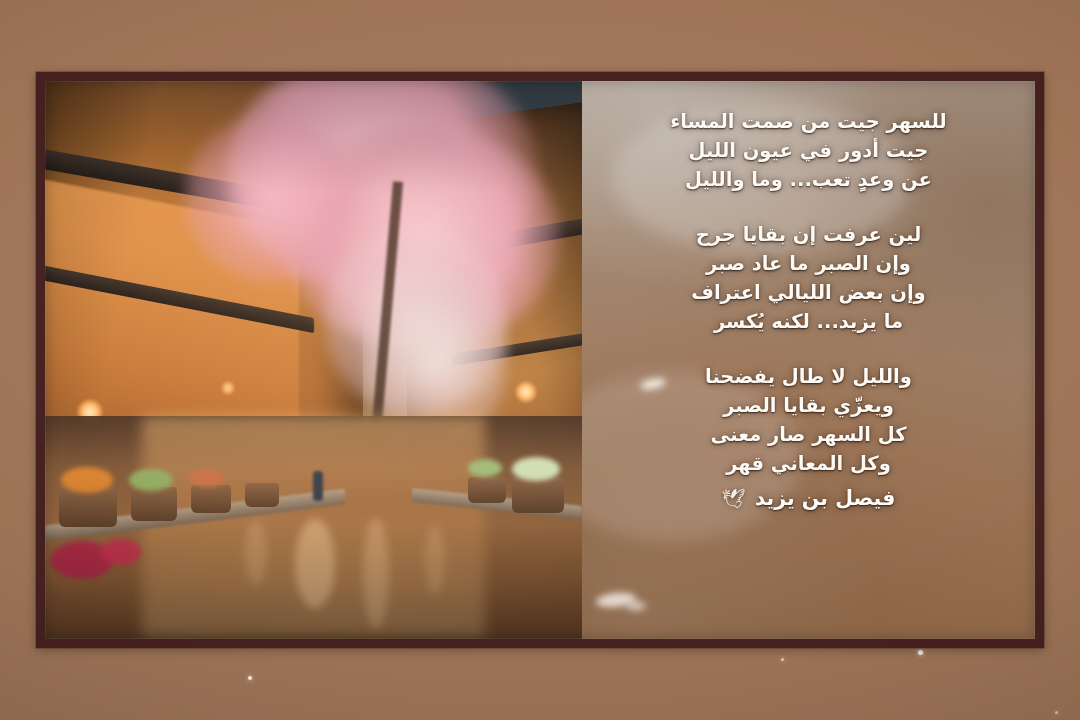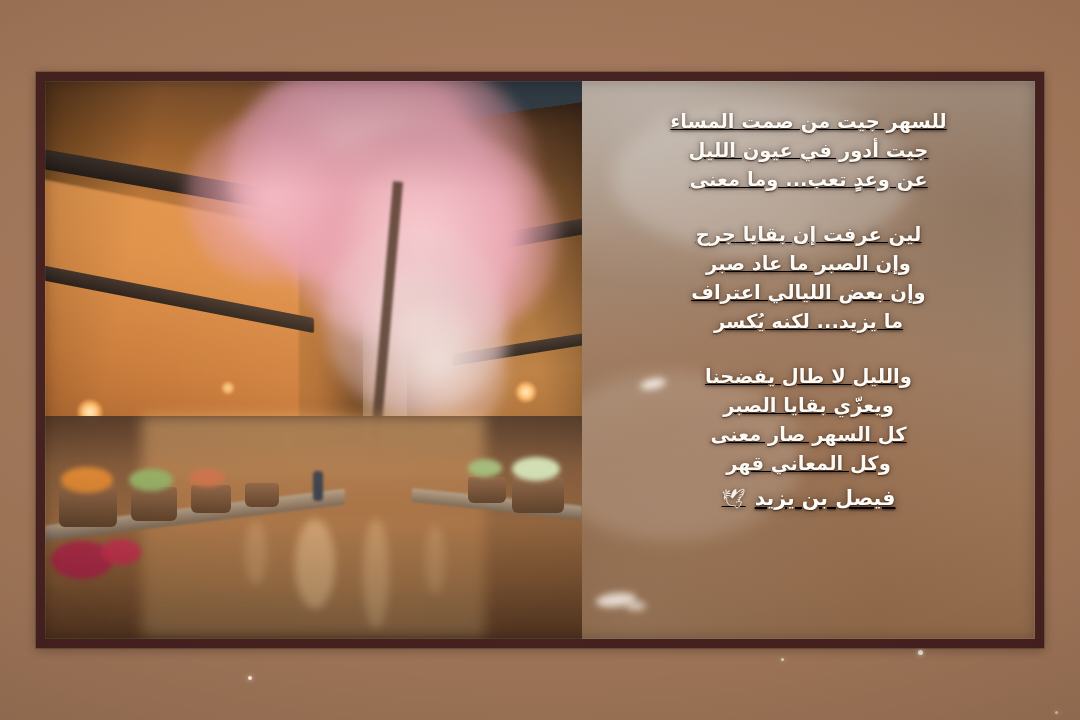--- a/index.html
+++ b/index.html
@@ -24,21 +24,20 @@
 
   
   #frame{
     position:absolute;left:36px;top:72px;width:1008px;height:576px;
     border:9px solid #44201f;
     box-sizing:border-box;
     background:#7e6352;
     box-shadow:0 2px 10px rgba(0,0,0,.30), 0 0 0 1px rgba(0,0,0,.18);
     display:flex;
     overflow:hidden;
-    text-decoration:underline;
   }
   #frame .inner-bevel{
     position:absolute;inset:0;pointer-events:none;z-index:9;
     box-shadow:inset 0 0 0 1px rgba(255,255,255,.07), inset 0 0 14px rgba(0,0,0,.25);
   }
 
   
   #photo{
     position:relative;width:537px;height:100%;flex:0 0 537px;
     overflow:hidden;
@@ -228,21 +227,21 @@
       <div class="wisp-soft" style="left:30px;top:4%;width:300px;height:150px;background:rgba(225,222,218,.30);"></div>
       <div class="wisp" style="left:58px;top:298px;width:26px;height:10px;transform:rotate(-12deg);"></div>
       <div class="wisp" style="left:14px;top:512px;width:40px;height:14px;transform:rotate(-6deg);opacity:.9;"></div>
       <div class="wisp" style="left:44px;top:520px;width:20px;height:10px;opacity:.7;"></div>
 
       <div id="poem">
 
         <div class="stanza">
           <div class="line">للسهر جيت من صمت المساء</div>
           <div class="line">جيت أدور في عيون الليل</div>
-          <div class="line">عن وعدٍ تعب... وما معنى</div>
+          <div class="line">عن وعدٍ تعب... وما والليل</div>
         </div>
 
         <div class="stanza">
           <div class="line">لين عرفت إن بقايا جرح</div>
           <div class="line">وإن الصبر ما عاد صبر</div>
           <div class="line">وإن بعض الليالي اعتراف</div>
           <div class="line">ما يزيد... لكنه يُكسر</div>
         </div>
 
         <div class="stanza" style="margin-bottom:6px;">

